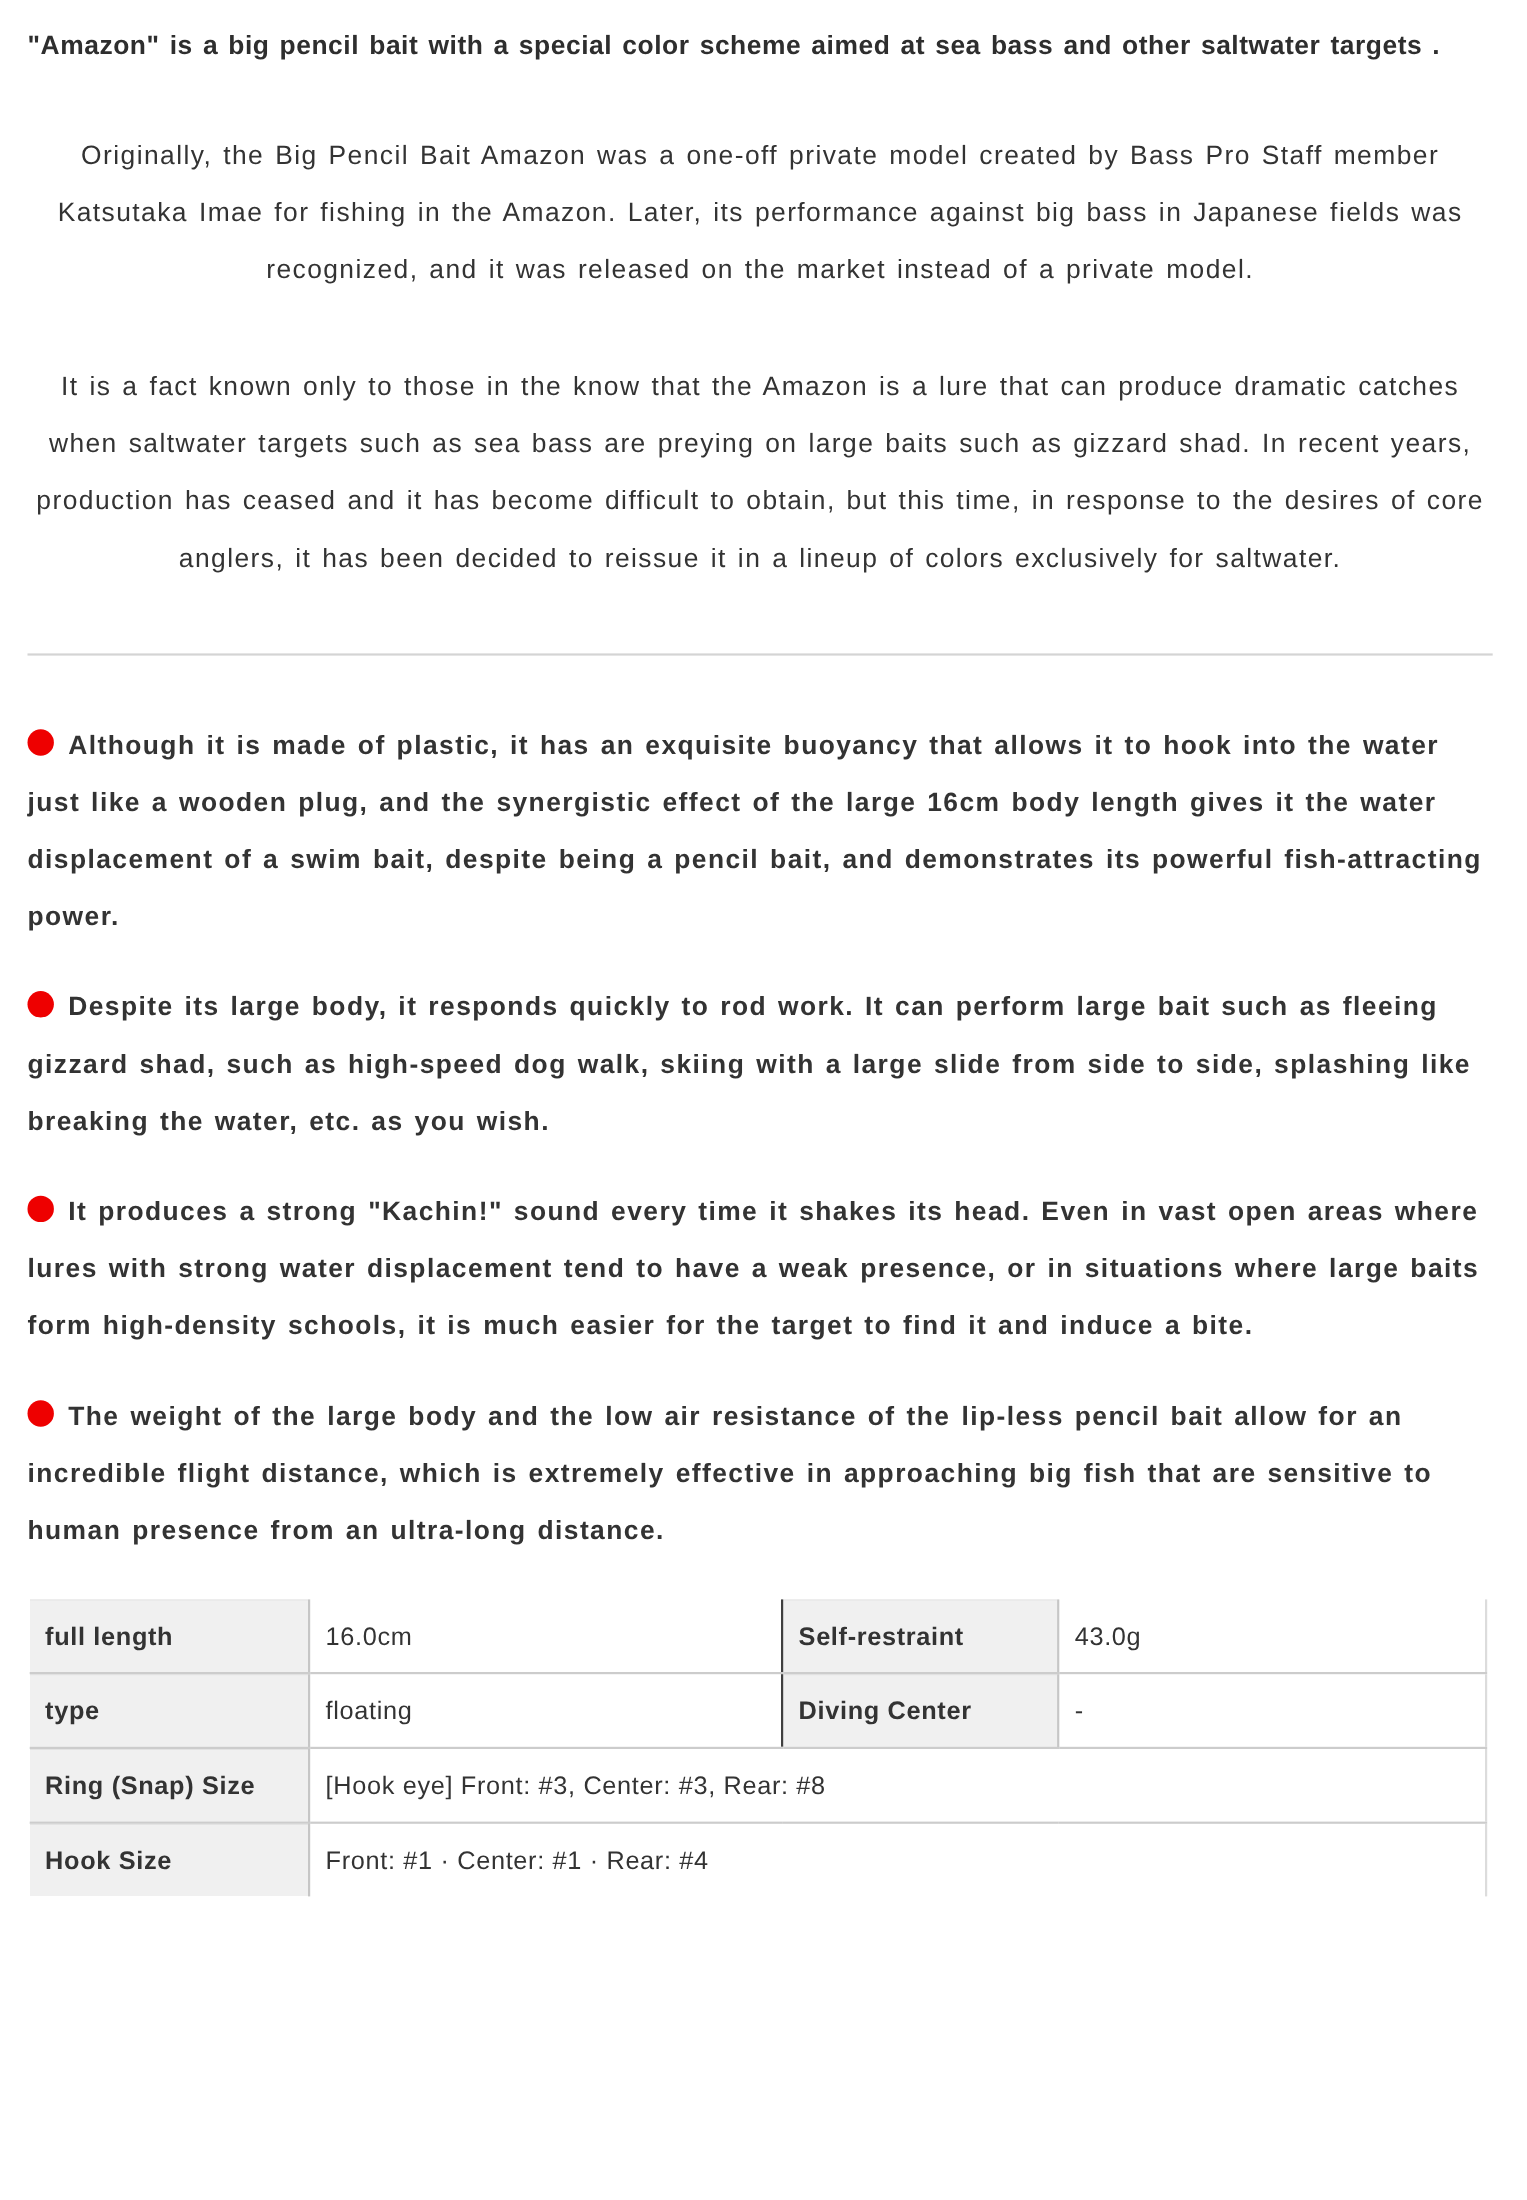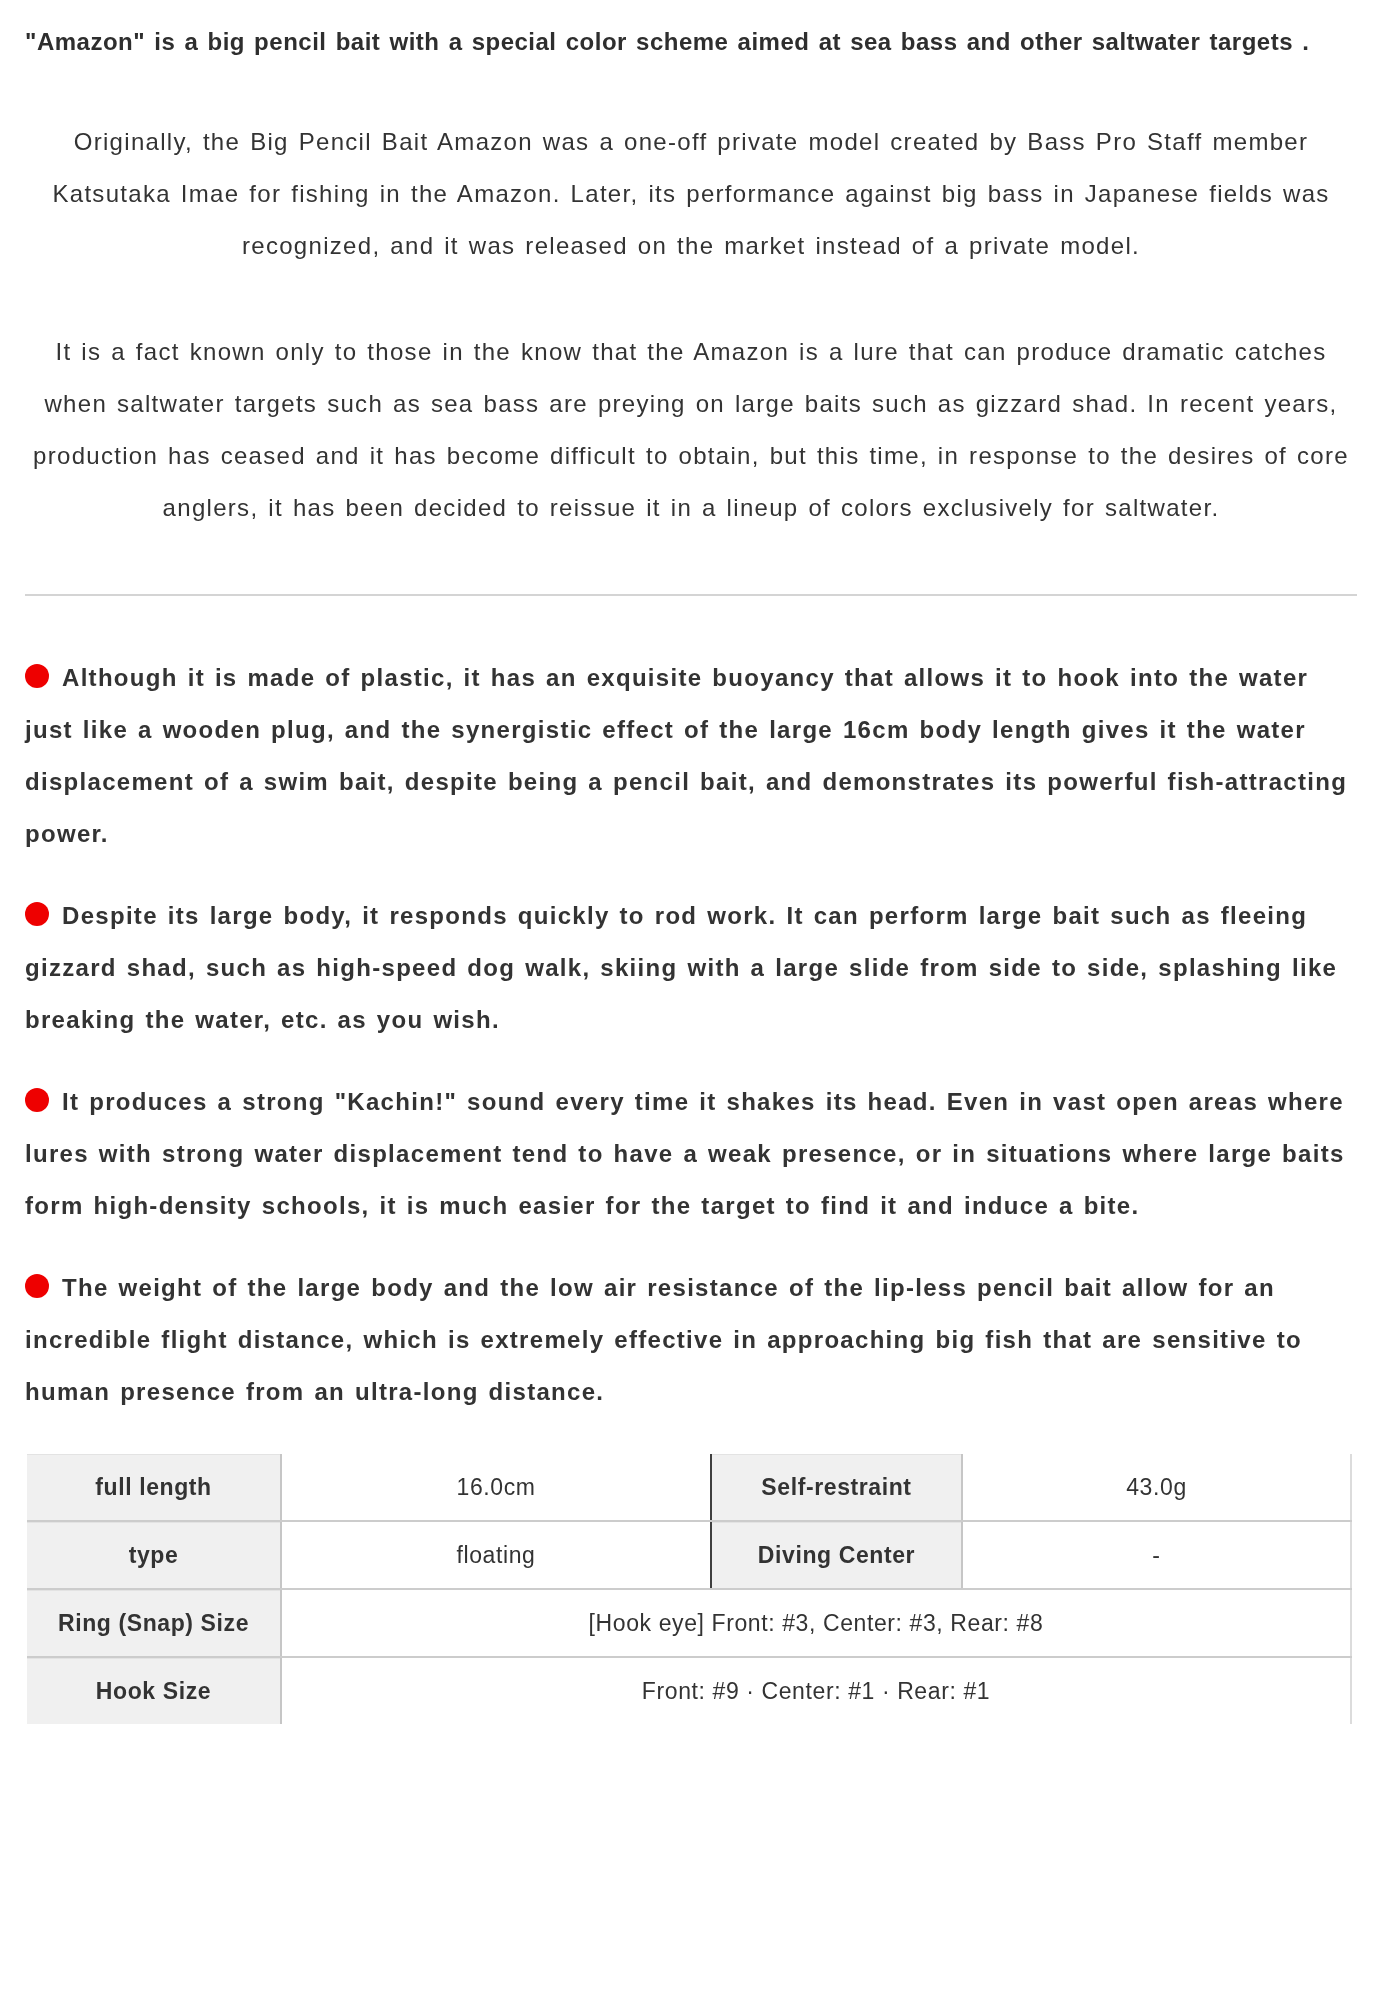--- a/index.html
+++ b/index.html
@@ -68,21 +68,21 @@
   table.spec col.c1 { width: 254px; }
   table.spec col.c2 { width: 430px; }
   table.spec col.c3 { width: 251px; }
   table.spec col.c4 { width: 389px; }
   table.spec th, table.spec td {
     height: 66px;
     padding: 0 14px;
     font-size: 23px;
     letter-spacing: 0.6px;
     vertical-align: middle;
-    text-align: center;
+    text-align: left;
     border-bottom: 2px solid #cccccc;
     overflow: hidden;
     white-space: nowrap;
   }
   table.spec tr:last-child th,
   table.spec tr:last-child td {
     border-bottom: none;
     margin-top: 16px;
   }
   table.spec th {
@@ -130,18 +130,18 @@
         <td>floating</td>
         <th class="vline-lr">Diving Center</th>
         <td>-</td>
       </tr>
       <tr>
         <th class="vline-r">Ring (Snap) Size</th>
         <td colspan="3">[Hook eye] Front: #3, Center: #3, Rear: #8</td>
       </tr>
       <tr>
         <th class="vline-r">Hook Size</th>
-        <td colspan="3">Front: #9 · Center: #1 · Rear: #1</td>
+        <td colspan="3">Front: #1 · Center: #1 · Rear: #4</td>
       </tr>
     </tbody>
   </table>
 
 </div>
 
 </body></html>

